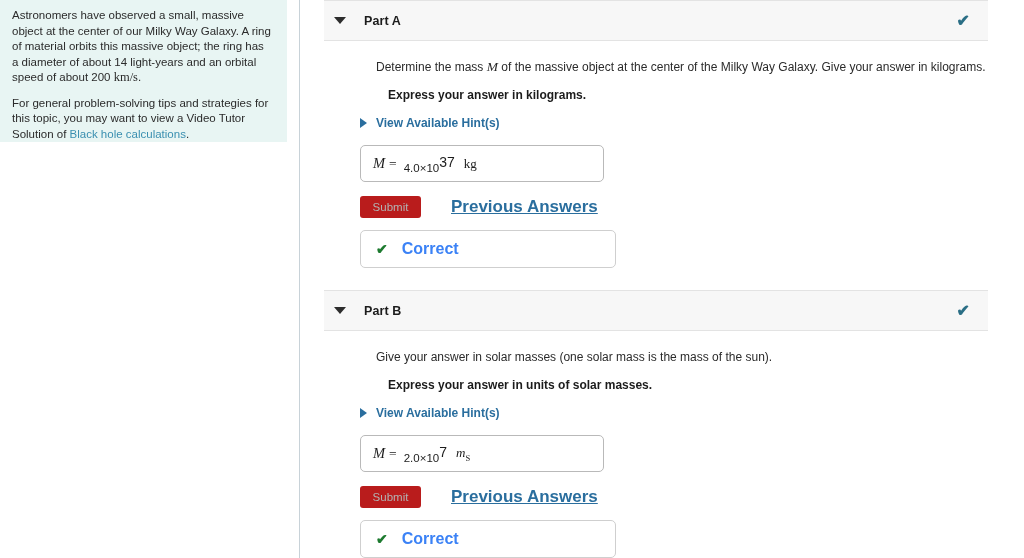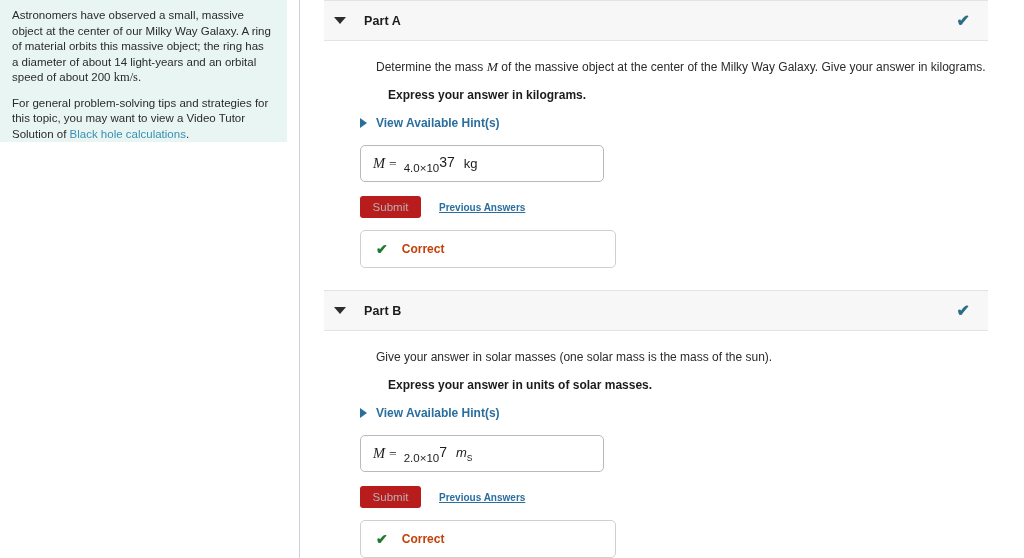--- a/index.html
+++ b/index.html
@@ -179,21 +179,21 @@
   .ans-value {
     font-family: "Liberation Sans", sans-serif;
     font-size: 11.5px;
     color: #1c1c1c;
   }
   .ans-value sup {
     font-size: 14px;
     vertical-align: super;
   }
   .ans-unit {
-    font-family: Liberation Sans, sans-serif;
+    font-family: Liberation Serif, serif;
     font-size: 13px;
     color: #1c1c1c;
     margin-left: 9px;
   }
   .ans-unit.italicunit {
     font-style: italic;
   }
   .ans-unit sub {
     font-size: 8.5px;
     vertical-align: sub;
@@ -211,23 +211,23 @@
     background: #b91c1c;
     border: none;
     border-radius: 3px;
     color: #b3b3b3;
     font-family: "Liberation Sans", sans-serif;
     font-size: 11.5px;
     cursor: default;
     padding: 0;
   }
   .prev-answers {
-    margin-left: 18px;
+    margin-left: 30px;
     color: #2a6e9e;
-    font-size: 10px;
+    font-size: 17px;
     font-weight: bold;
     text-decoration: underline;
     cursor: pointer;
   }
 
   .result-box {
     width: 256px;
     height: 38px;
     box-sizing: border-box;
     border: 1px solid #cfcfcf;
@@ -239,23 +239,23 @@
     margin-bottom: 22px;
   }
   .result-check {
     color: #1d7a2f;
     font-size: 14px;
     font-weight: bold;
     margin-right: 14px;
     line-height: 1;
   }
   .result-label {
-    font-size: 12px;
-    font-weight: bold;
-    color: #c2410c;
+    font-size: 16px;
+    font-weight: bold;
+    color: #3b82f6;
   }
 </style>
 </head>
 <body>
 
 <div class="page">
 
   <div class="left-panel">
     <p><span>Astronomers have observed a small, massive object at the center of our Milky Way Galaxy. A ring of material orbits this massive object; the ring has a diameter of about 14 light-years and an orbital speed of about 200 </span><span class="mathunit">km/s</span><span>.</span></p>
     <p><span>For general problem-solving tips and strategies for this topic, you may want to view a Video Tutor Solution of </span><a class="panel-link">Black hole calculations</a><span>.</span></p>

